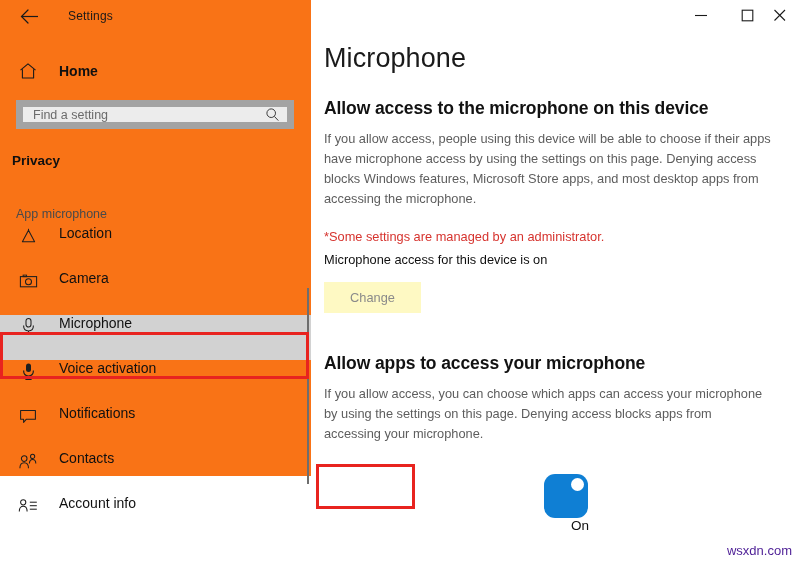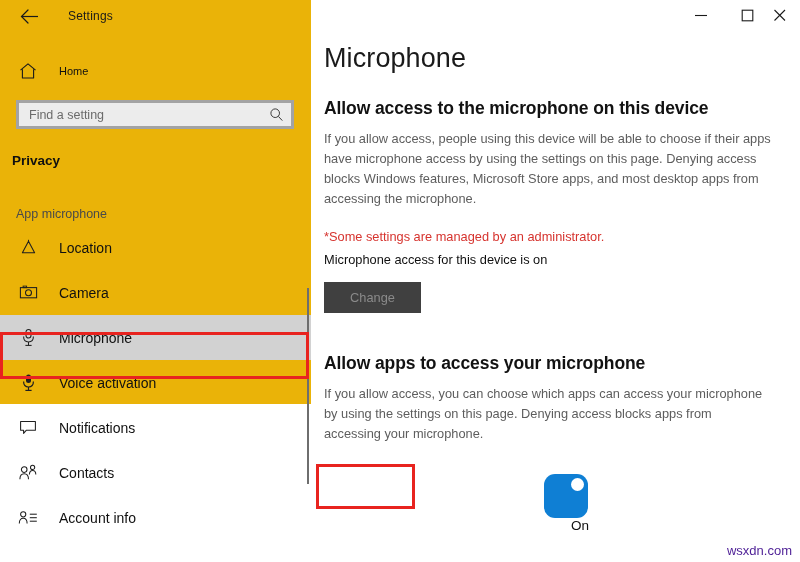--- a/index.html
+++ b/index.html
@@ -17,22 +17,22 @@
     width: 800px;
     height: 562px;
     display: flex;
     background: #ffffff;
   }
 
   
   #sidebar {
     position: relative;
     width: 311px;
-    height: 404px;
-    background: #eab308;
+    height: 476px;
+    background: #f97316;
     flex: 0 0 311px;
   }
 
   .titlebar {
     height: 32px;
     display: flex;
     align-items: center;
     padding-left: 14px;
   }
 
@@ -58,29 +58,30 @@
     height: 40px;
     margin-top: 19px;
     padding-left: 17px;
   }
   .home-row .ic {
     width: 22px; height: 22px;
     display: flex; align-items: center; justify-content: center;
     color: #1a1a1a;
   }
   .home-row .lbl {
-    font-size: 11px;
+    font-size: 14px;
     color: #101010;
     margin-left: 20px;
+    font-weight: bold;
   }
 
   .search-wrap {
     margin: 9px 17px 0 16px;
     height: 29px;
-    border: 3px solid #a3a3a3;
+    border: 7px solid #a3a3a3;
     background: #ececec;
     display: flex;
     align-items: center;
     padding: 0 7px 0 10px;
   }
   .search-wrap input {
     flex: 1;
     border: none;
     outline: none;
     background: transparent;
@@ -105,21 +106,21 @@
     padding-left: 16px;
     margin-top: 39px;
   }
 
   .navlist { margin-top: 4px; }
 
   .navitem {
     position: relative;
     height: 45px;
     display: flex;
-    align-items: center;
+    align-items: flex-start;
     padding-left: 17px;
     cursor: default;
   }
   .navitem .ic {
     width: 22px;
     height: 22px;
     display: flex;
     align-items: center;
     justify-content: center;
     color: #1f1f1f;
@@ -215,21 +216,21 @@
     font-size: 12.8px;
     line-height: 18px;
     color: #101010;
     margin-top: 5px;
   }
 
   button.change-btn {
     margin-top: 13px;
     width: 97px;
     height: 31px;
-    background: #404040;
+    background: #fef9c3;
     border: none;
     color: #8a8a8a;
     font-family: "Liberation Sans", sans-serif;
     font-size: 12.8px;
   }
 
   h2.sect-head2 {
     font-size: 17.5px;
     font-weight: bold;
     color: #121212;

